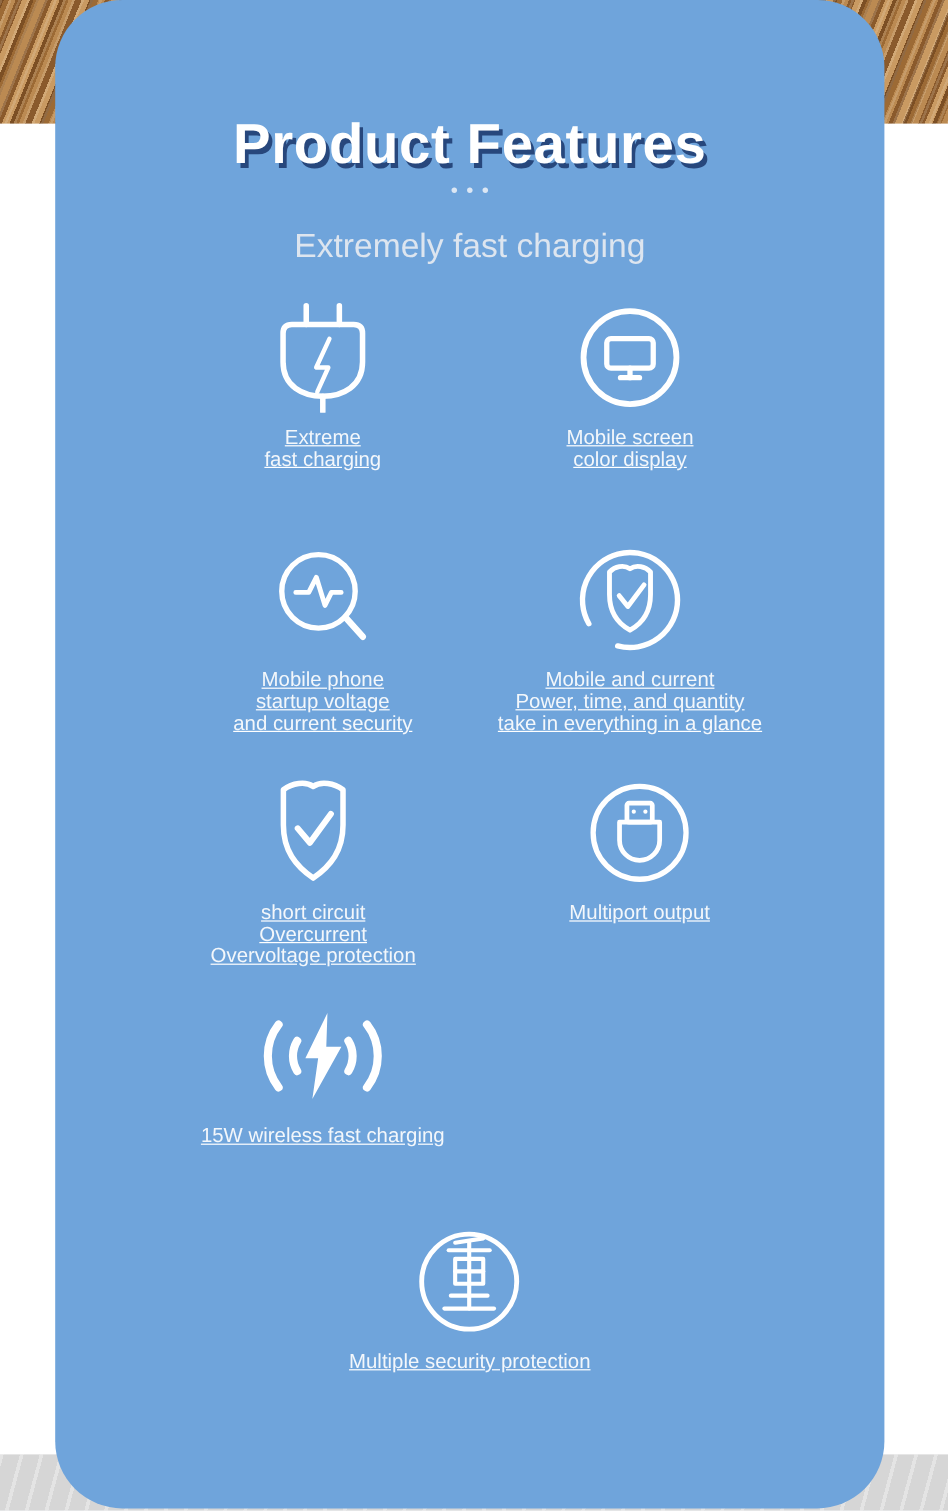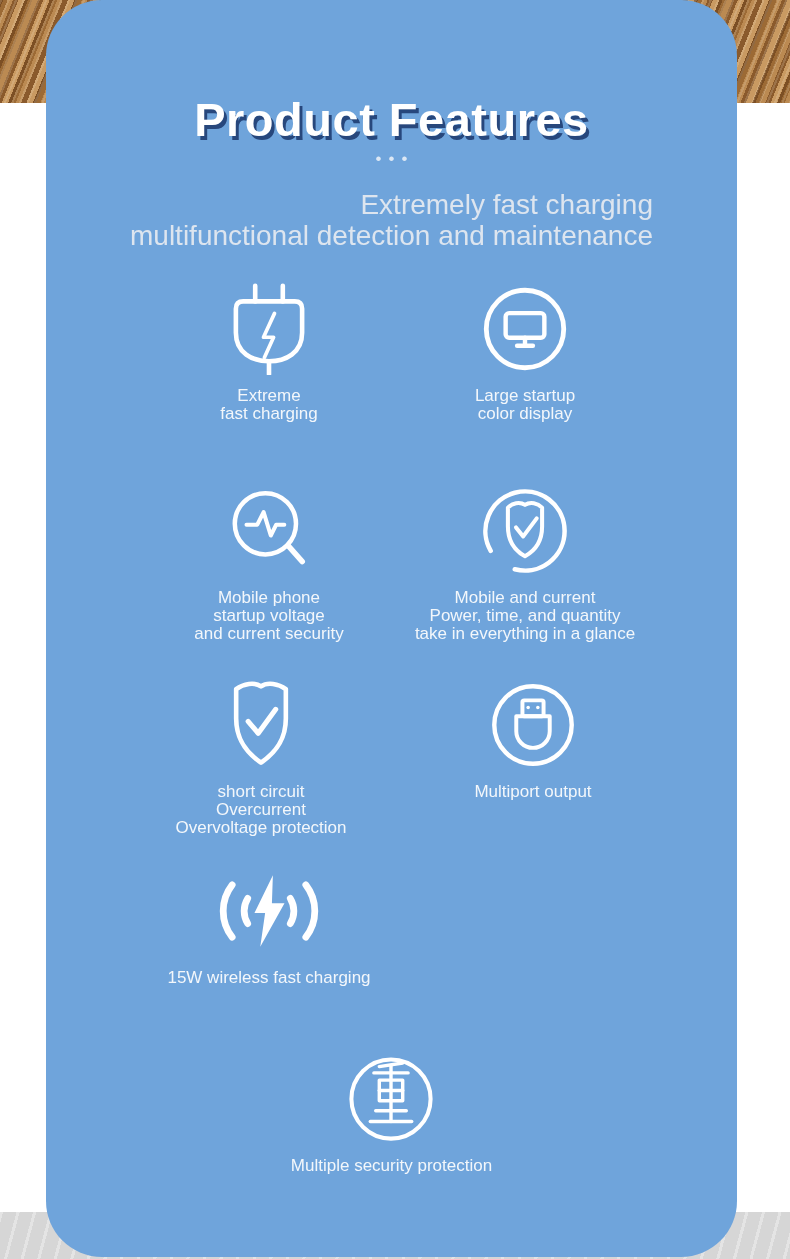--- a/index.html
+++ b/index.html
@@ -50,21 +50,21 @@
   .subtitle {
     margin-top:20px;
     font-size:28px; line-height:31px; text-align:right;
     color: var(--subtitle-text, #dde5ef);
   }
   .row {
     display:flex; align-self:flex-start;
     margin-left:141px; 
     width:512px;
   }
-  .row { margin-left:95px; }
+  .row { margin-left:95px;text-decoration:underline; }
   .row-1 { margin-top:32px; }
   .row-2 { margin-top:62px; }
   .row-3 { margin-top:36px;gap:32px; }
   .row-4 { margin-top:28px; }
   .row-5 { margin-top:66px; margin-left:0; width:100%; justify-content:center;align-items:center; }
   .feature {
     width:50%;
     display:flex; flex-direction:column; align-items:center;
   }
   .row-5 .feature { width:auto; }
@@ -87,21 +87,20 @@
 
 <div class="stage">
   <div class="wood-strip"></div>
   <div class="table-strip"></div>
 
   <div class="card">
     <h1 class="title">Product Features</h1>
     <div class="dots">•••</div>
     <div class="subtitle">
       <div>Extremely fast charging</div>
-      <div>multifunctional detection and maintenance</div>
     </div>
 
     <div class="row row-1">
       <div class="feature">
         <div class="icon-box">
           <svg width="92" height="92" viewBox="0 0 100 100" stroke-width="5">
             <line x1="35" y1="3" x2="35" y2="20"></line>
             <line x1="65" y1="3" x2="65" y2="20"></line>
             <path d="M14,28 Q14,20 22,20 H78 Q86,20 86,28 V54 C86,76 68,85 50,85 C32,85 14,76 14,54 Z"></path>
             <path d="M50,85 V99"></path>
@@ -116,21 +115,21 @@
       <div class="feature">
         <div class="icon-box">
           <svg width="88" height="88" viewBox="0 0 100 100" stroke-width="5.5">
             <circle cx="50" cy="50" r="44"></circle>
             <rect x="28" y="32" width="44" height="28" rx="4" stroke-width="5"></rect>
             <line x1="50" y1="60" x2="50" y2="69" stroke-width="5"></line>
             <line x1="41" y1="69" x2="59" y2="69" stroke-width="5"></line>
           </svg>
         </div>
         <div class="label">
-          <div>Large startup</div>
+          <div>Mobile screen</div>
           <div>color display</div>
         </div>
       </div>
     </div>
 
     <div class="row row-2">
       <div class="feature">
         <div class="icon-box">
           <svg width="90" height="90" viewBox="0 0 100 100" stroke-width="5">
             <circle cx="46" cy="42" r="34"></circle>

